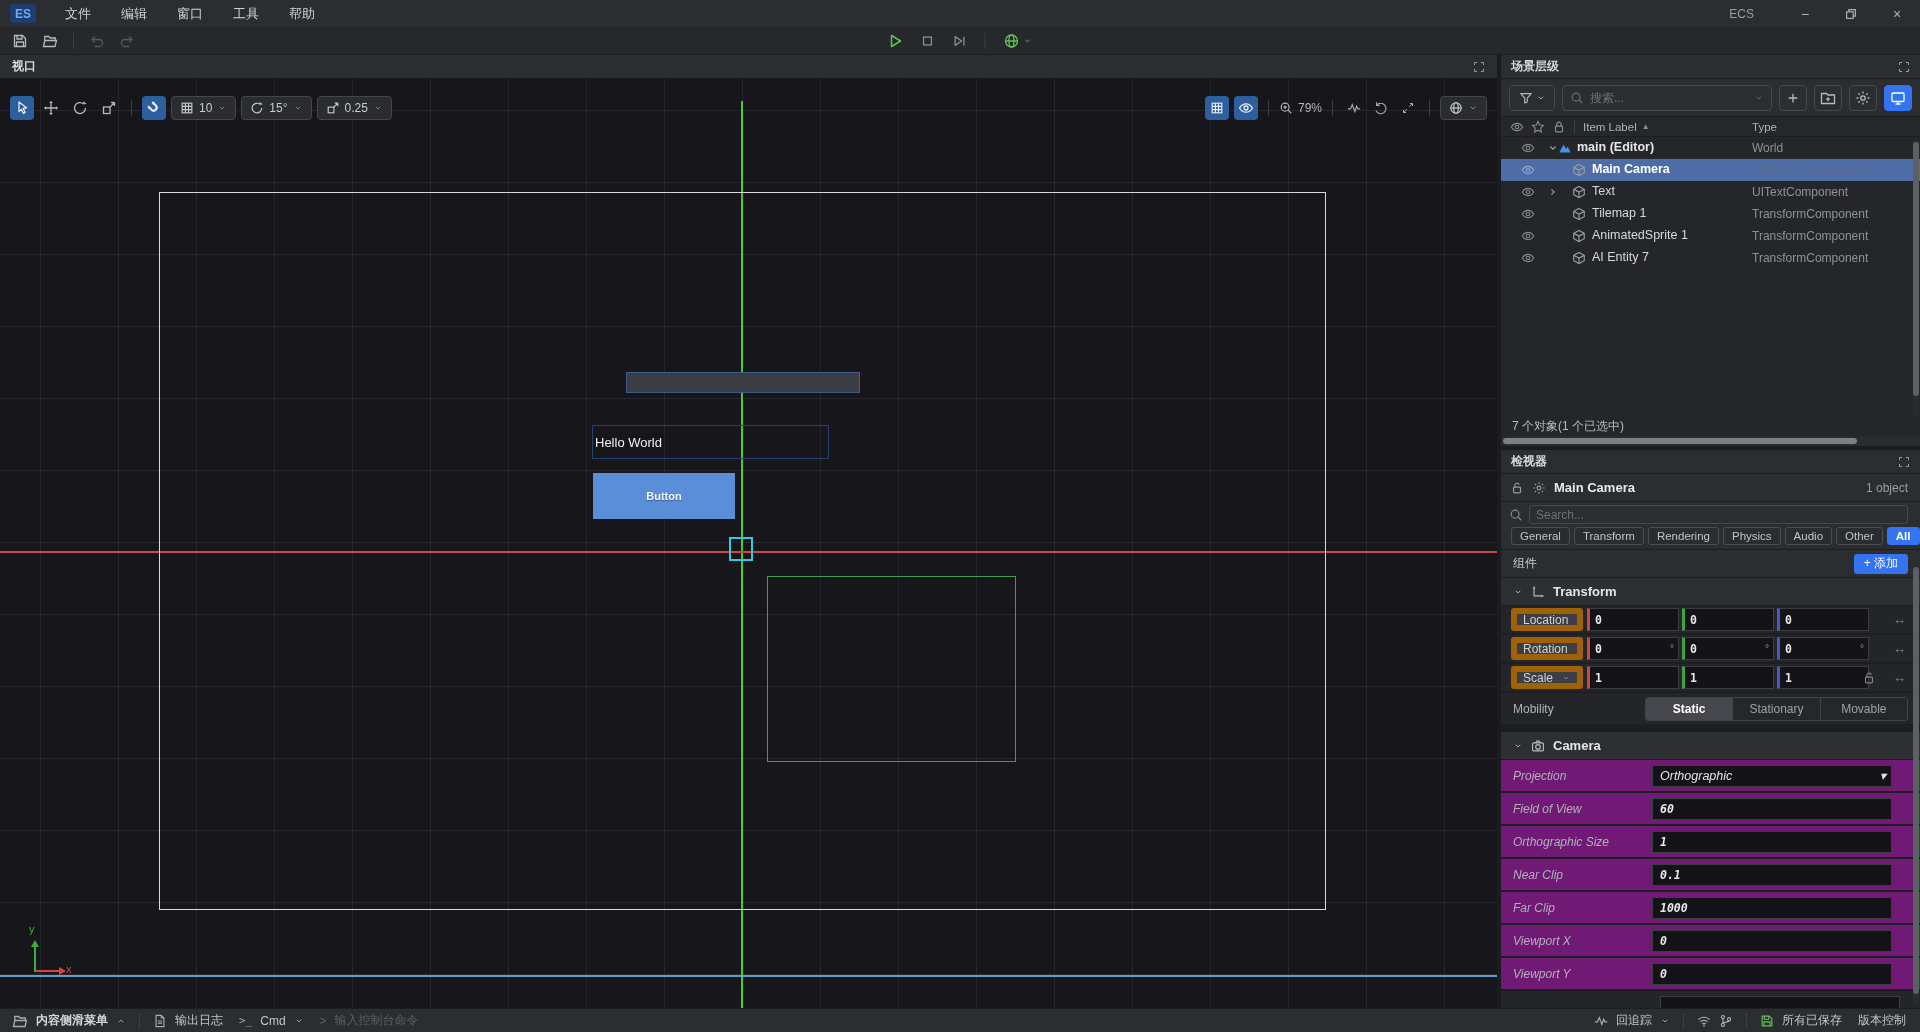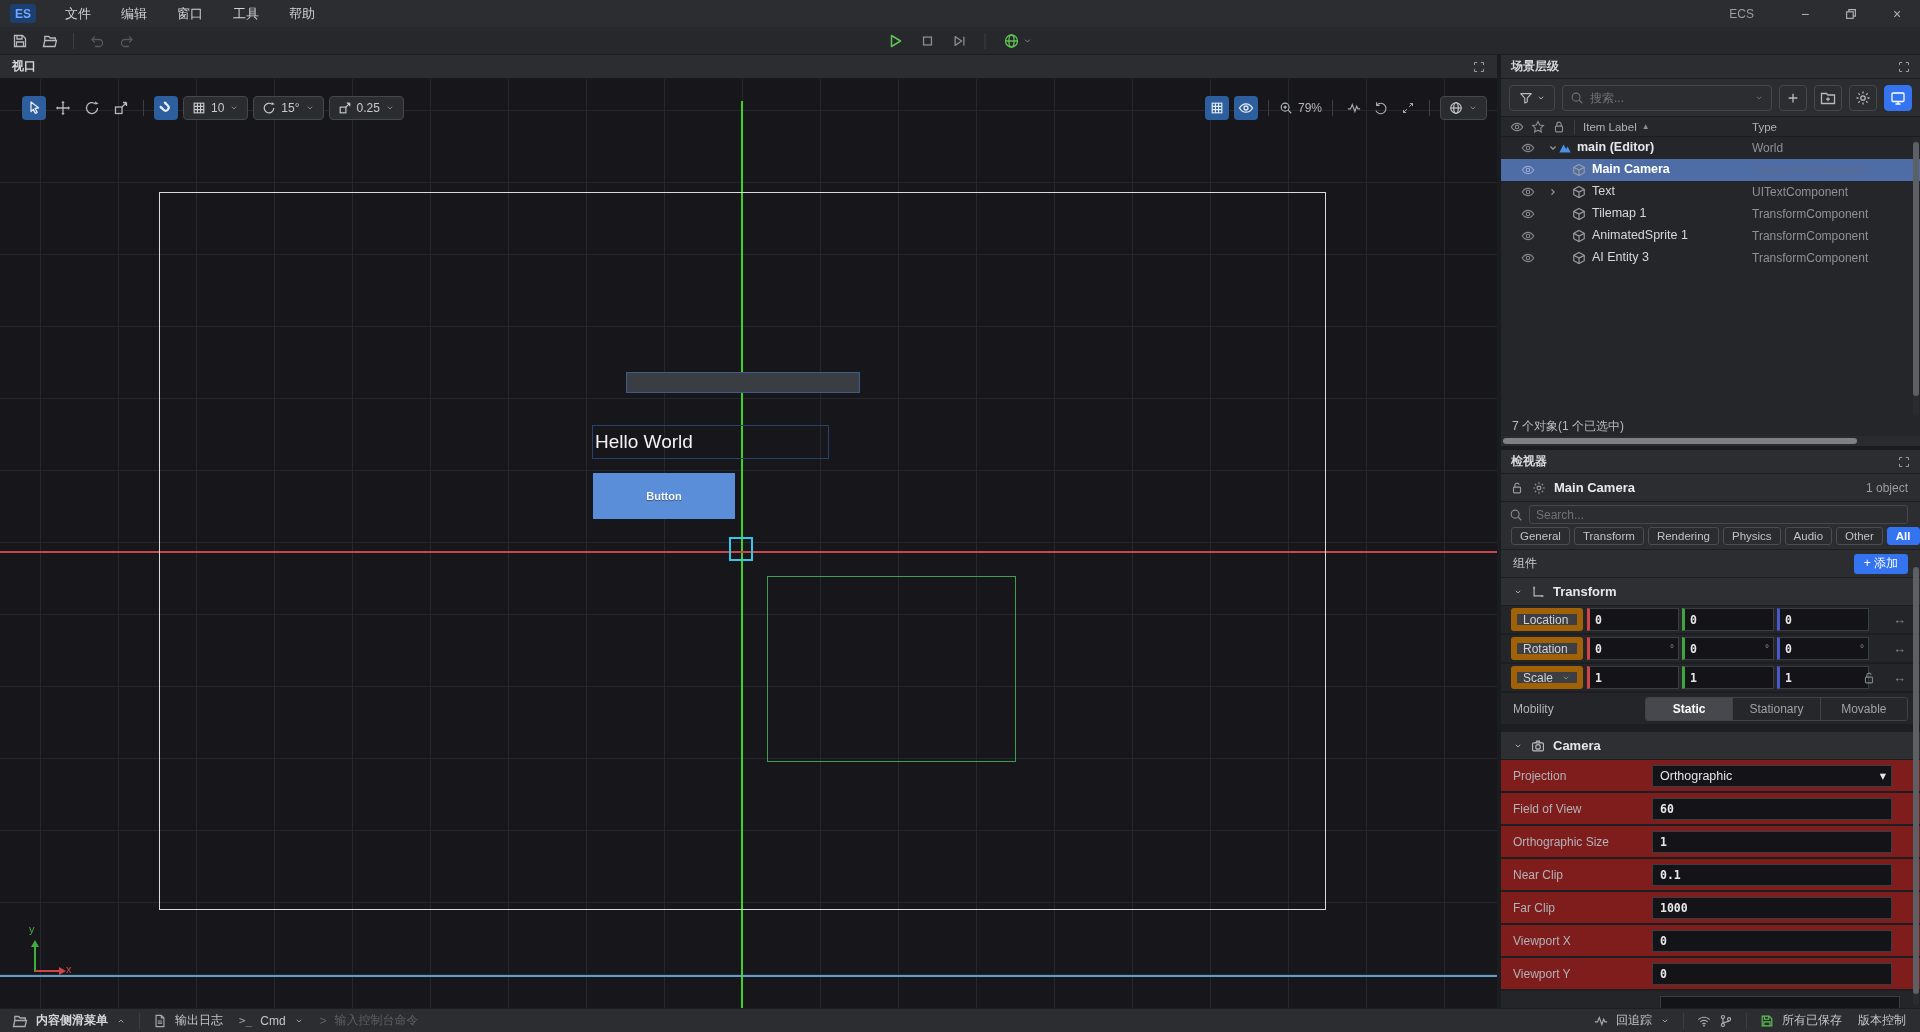--- a/index.html
+++ b/index.html
@@ -40,35 +40,35 @@
     background-color:#16161b;
     background-image:linear-gradient(to right,#26262e 1px,transparent 1px),linear-gradient(to bottom,#26262e 1px,transparent 1px);
     background-size:78px 72px;background-position:40px 31px;}
 
   .world-rect{position:absolute;left:159px;top:113px;width:1167px;height:718px;border:1px solid #d9dadc;}
   .green-vline{position:absolute;left:741px;top:22px;bottom:0;width:2px;background:#3fd41f;}
   .red-hline{position:absolute;left:0;right:0;top:472px;height:2px;background:#c8474c;}
   .cyan-hline{position:absolute;left:0;right:0;top:896px;height:2px;background:#67aed9;opacity:.9;}
   .slider-bar{position:absolute;left:626px;top:293px;width:234px;height:21px;background:#3a3d41;border:1px solid #3c5c8e;}
   .text-box{position:absolute;left:592px;top:346px;width:237px;height:34px;border:1px solid #26436d;display:flex;align-items:center;}
-  .text-box span{color:#f2f2f2;font-size:19px;padding-left:2px;white-space:nowrap;}
+  .text-box span{color:#f2f2f2;font-size:13px;padding-left:2px;white-space:nowrap;}
   .ui-button{position:absolute;left:593px;top:394px;width:142px;height:46px;background:#5b8ed8;display:flex;align-items:center;justify-content:center;}
   .ui-button span{color:#f4f7fb;font-size:11px;font-weight:bold;text-shadow:0 1px 1px rgba(0,0,0,.4);}
   .sel-box{position:absolute;left:729px;top:458px;width:24px;height:24px;border:2px solid #35c6e8;}
   .green-rect{position:absolute;left:767px;top:497px;width:249px;height:186px;border:1px solid #3f9e52;}
 
   .gizmo-yline{position:absolute;left:34px;top:867px;width:2px;height:26px;background:#3fae3f;}
   .gizmo-yarrow{position:absolute;left:31px;top:861px;width:0;height:0;border-left:4px solid transparent;border-right:4px solid transparent;border-bottom:7px solid #3fae3f;}
   .gizmo-xline{position:absolute;left:35px;top:891px;width:26px;height:2px;background:#d04545;}
   .gizmo-xarrow{position:absolute;left:59px;top:888px;width:0;height:0;border-top:4px solid transparent;border-bottom:4px solid transparent;border-left:7px solid #d04545;}
   .gizmo-y{position:absolute;left:29px;top:844px;color:#3fae3f;font-size:11px;}
   .gizmo-x{position:absolute;left:66px;top:884px;color:#d04545;font-size:11px;}
 
   
-  .vp-toolbar{position:absolute;left:22px;right:10px;top:16px;height:26px;display:flex;align-items:center;z-index:5;gap:36px;}
+  .vp-toolbar{position:absolute;left:10px;right:10px;top:16px;height:26px;display:flex;align-items:center;z-index:5;gap:36px;}
   .vpt-left,.vpt-right{display:flex;align-items:center;gap:5px;}
   .vpt-right{margin-left:auto;}
   .tbtn{width:24px;height:24px;border-radius:4px;display:flex;align-items:center;justify-content:center;color:#b6b9be;}
   .tbtn.active{background:#2d5f9f;color:#e8ecf2;}
   .gbtn{height:24px;border:1px solid #44474c;background:#2a2c2f;border-radius:4px;display:flex;align-items:center;gap:5px;padding:0 8px;color:#c8cbd0;}
   .gbtn .chev{color:#8a8d92;}
   .ibtn{width:22px;height:22px;display:flex;align-items:center;justify-content:center;color:#a9acb1;}
   .zoomlbl{display:flex;align-items:center;gap:5px;color:#b4b7bc;}
 
   
@@ -135,21 +135,21 @@
   .t-field.ax{border-left-color:#d04545;} .t-field.ay{border-left-color:#3fa43f;} .t-field.az{border-left-color:#4758c8;}
   .linkic{position:absolute;right:14px;color:#808389;font-size:13px;}
   .lockic{position:absolute;right:44px;color:#808389;}
   .mob-row{height:33px;display:flex;align-items:center;background:#242529;border-bottom:2px solid #1d1e21;padding:0 12px;flex:none;}
   .field-label{width:132px;color:#b0b3b8;flex:none;}
   .seg{flex:1;display:flex;height:24px;border:1px solid #3f4246;border-radius:3px;overflow:hidden;}
   .seg-cell{flex:1;display:flex;align-items:center;justify-content:center;color:#9ea1a6;border-right:1px solid #3f4246;background:#26272b;}
   .seg-cell:last-child{border-right:none;}
   .seg-cell.active{background:#46484d;color:#fff;font-weight:700;}
   .gap6{height:6px;background:#1d1e21;flex:none;}
-  .f-row{height:33px;display:flex;align-items:center;background:#7f1d1d;border-bottom:2px solid #1d1e21;padding:0 12px;flex:none;}
+  .f-row{height:33px;display:flex;align-items:center;background:#701a75;border-bottom:2px solid #1d1e21;padding:0 12px;flex:none;font-style:italic;}
   .f-input{margin-left:7px;width:240px;height:22px;background:#141418;border:1px solid #3a3d42;display:flex;align-items:center;position:relative;}
   .f-input input{width:100%;font-family:"DejaVu Sans Mono",monospace;font-size:11.5px;font-weight:bold;color:#e8e8ea;padding-left:7px;}
   .f-input.select span{font-family:"Liberation Sans",sans-serif;font-size:12.5px;color:#e4e6e9;padding-left:7px;font-weight:normal;}
   .f-input .dd{position:absolute;right:5px;color:#6a6d72;font-size:8px;}
   .sliver{height:17px;overflow:hidden;background:#242529;padding:5px 12px 0 159px;flex:none;}
   .sliver .box{width:240px;height:22px;background:#141418;border:1px solid #3a3d42;}
 
   
   .statusbar{position:absolute;left:0;bottom:0;right:0;height:24px;background:#2b2d30;border-top:1px solid #1d1e21;display:flex;align-items:center;z-index:30;font-size:12px;}
   .sb-item{display:flex;align-items:center;gap:8px;padding:0 8px;height:24px;color:#c3c6ca;}
@@ -648,21 +648,21 @@
       <span class="h-label">AnimatedSprite 1</span>
       <span class="h-type">TransformComponent</span>
     </div>
     <div class="h-row lvl1">
       <svg class="ic i14 eye">
           <use href="#i-eye"></use>
         </svg>
       <svg class="ic i14 obj-ic">
           <use href="#i-cube"></use>
         </svg>
-      <span class="h-label">AI Entity 3</span>
+      <span class="h-label">AI Entity 7</span>
       <span class="h-type">TransformComponent</span>
     </div>
   </div>
   <div class="h-fill"></div>
   <div class="h-status">7 个对象(1 个已选中)</div>
   <div class="h-hscroll">
       <div class="thumb"></div>
     </div>
   <div class="vscroll" style="top:85px;bottom:30px;">
       <div class="thumb" style="top:2px;height:92%;"></div>

